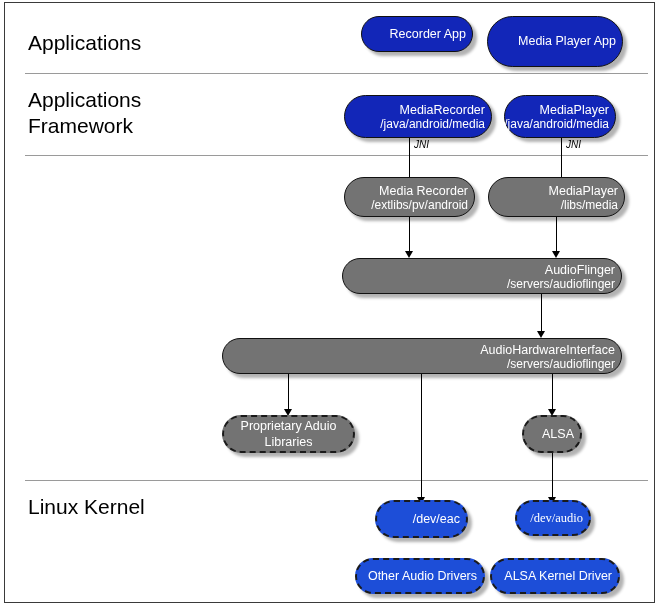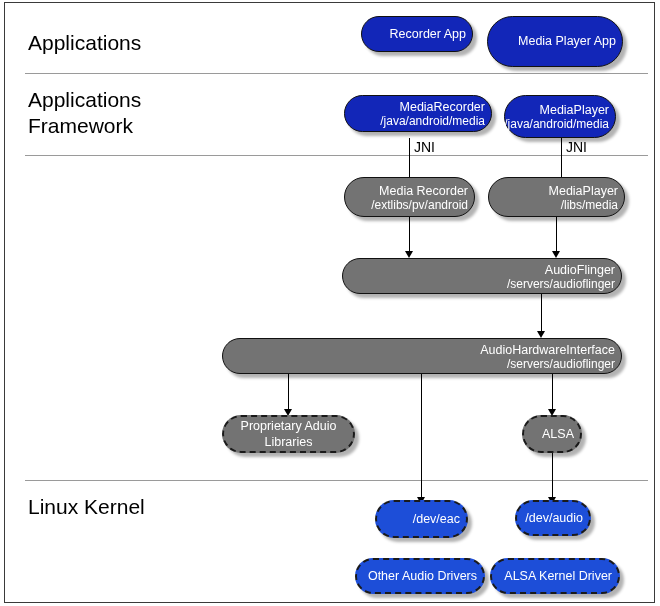--- a/index.html
+++ b/index.html
@@ -87,23 +87,24 @@
   .arrowhead {
     position: absolute;
     width: 0;
     height: 0;
     border-left: 4px solid transparent;
     border-right: 4px solid transparent;
     border-top: 7px solid #000000;
   }
   .edge-label {
     position: absolute;
-    font-size: 14px;
+    font-size: 10px;
     color: #000000;
     white-space: nowrap;
+    font-style: italic;
   }
 </style>
 </head>
 <body>
 
 <div id="diagram">
 
   <div class="frame"></div>
 
   <div class="divider" style="top:73px;"></div>
@@ -119,21 +120,21 @@
   <div class="section-label" style="left:28px; top:494px;">Linux Kernel</div>
 
   <div class="node blue" style="left:361px; top:16px; width:112px; height:36px;">
     <span class="title">Recorder App</span>
   </div>
 
   <div class="node blue" style="left:487px; top:16px; width:136px; height:51px;">
     <span class="title">Media Player App</span>
   </div>
 
-  <div class="node blue" style="left:344px; top:95px; width:148px; height:37px;">
+  <div class="node blue" style="left:344px; top:95px; width:148px; height:43px;">
     <span class="title">MediaRecorder</span>
     <span class="sub">/java/android/media</span>
   </div>
 
   <div class="node blue" style="left:504px; top:95px; width:112px; height:43px;">
     <span class="title">MediaPlayer</span>
     <span class="sub">/java/android/media</span>
   </div>
 
   <div class="vline" style="left:409px; top:138px; height:46px;"></div>
@@ -190,21 +191,21 @@
     <span class="title">ALSA</span>
   </div>
 
   <div class="vline" style="left:552px; top:453px; height:48px;"></div>
   <div class="arrowhead" style="left:548px; top:497px;"></div>
 
   <div class="node red dashed" style="left:375px; top:500px; width:93px; height:38px;">
     <span class="title">/dev/eac</span>
   </div>
 
-  <div class="node red dashed" style="left:515px; top:500px; width:76px; height:20px;">
+  <div class="node red dashed" style="left:515px; top:500px; width:76px; height:20px;font-family:Liberation Serif, serif;">
     <span class="title">/dev/audio</span>
   </div>
 
   <div class="node red dashed" style="left:355px; top:558px; width:130px; height:36px;">
     <span class="title">Other Audio Drivers</span>
   </div>
 
   <div class="node red dashed" style="left:490px; top:558px; width:130px; height:36px;">
     <span class="title">ALSA Kernel Driver</span>
   </div>

